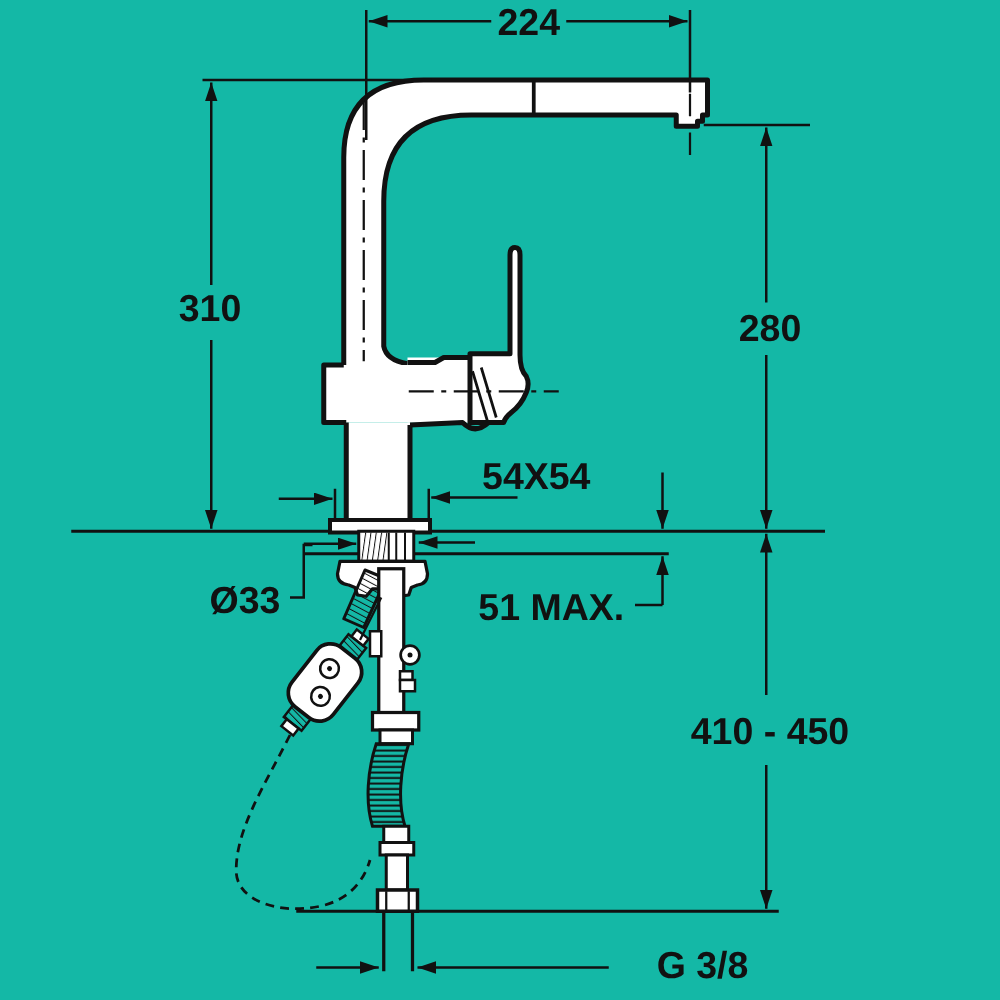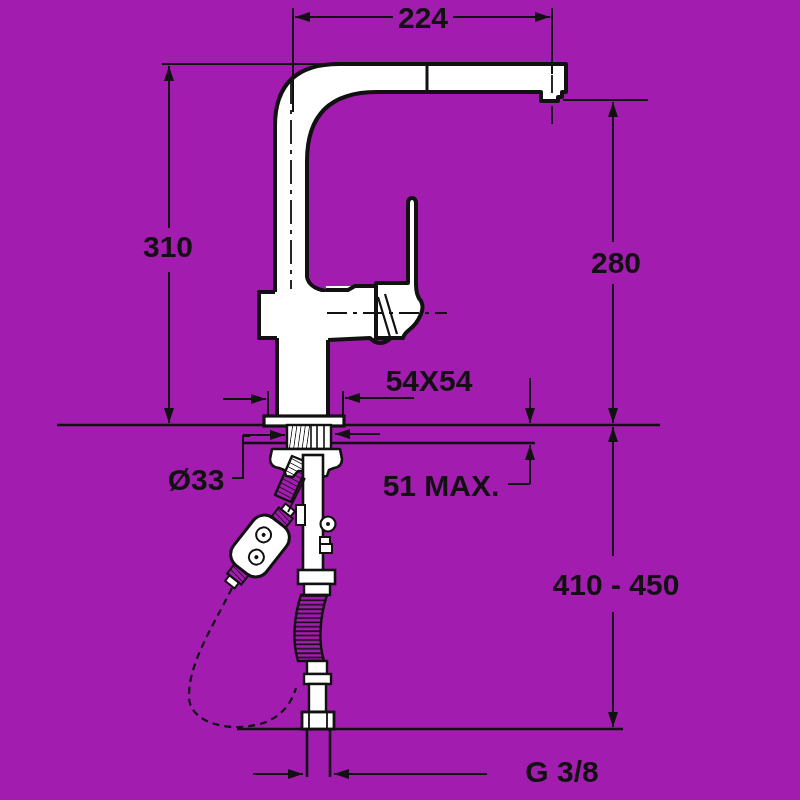--- a/index.html
+++ b/index.html
@@ -1,16 +1,16 @@
 <!DOCTYPE html>
 <html><head>
 <meta charset="utf-8">
 <style>
   html,body{margin:0;padding:0;background:#ffffff;}
-  .stage{position:relative;width:800px;height:800px;background:#a21caf;overflow:hidden;
+  .stage{position:relative;width:800px;height:800px;background:#14b8a6;overflow:hidden;
          font-family:"Liberation Sans","DejaVu Sans",sans-serif;}
   svg{position:absolute;left:0;top:0;}
   text.dim{font-family:"Liberation Sans","DejaVu Sans",sans-serif;
            font-weight:bold;font-size:30px;fill:#111111;}
 </style>
 </head>
 <body>
 
 <div class="stage">
 <svg width="800" height="800" viewBox="0 0 800 800">

